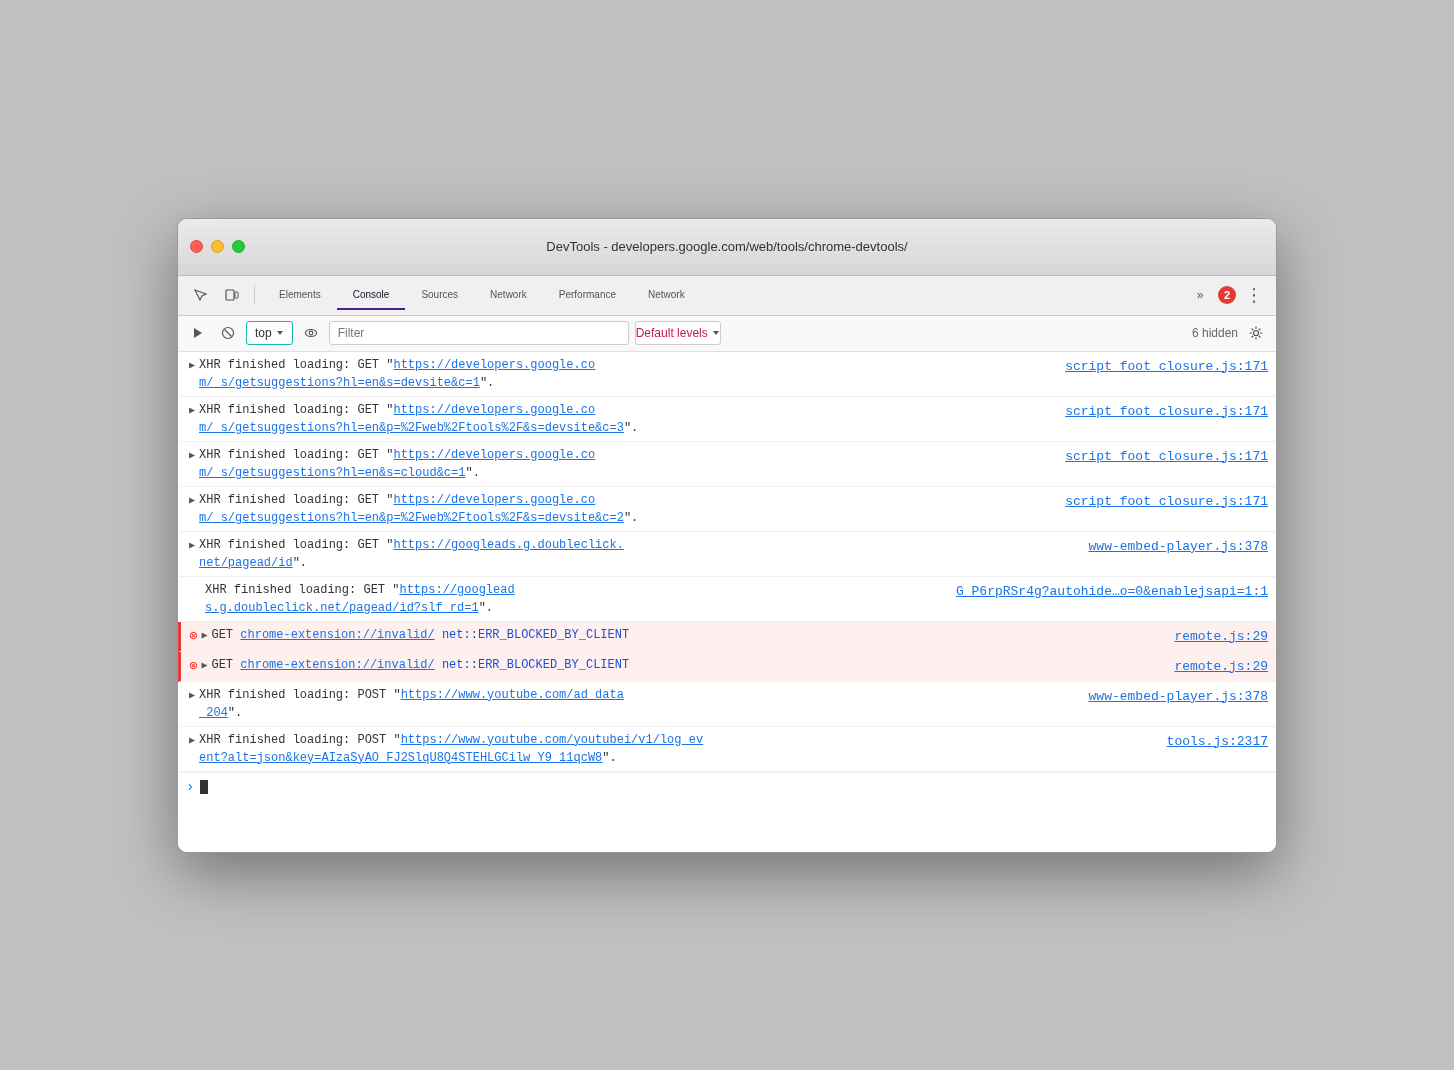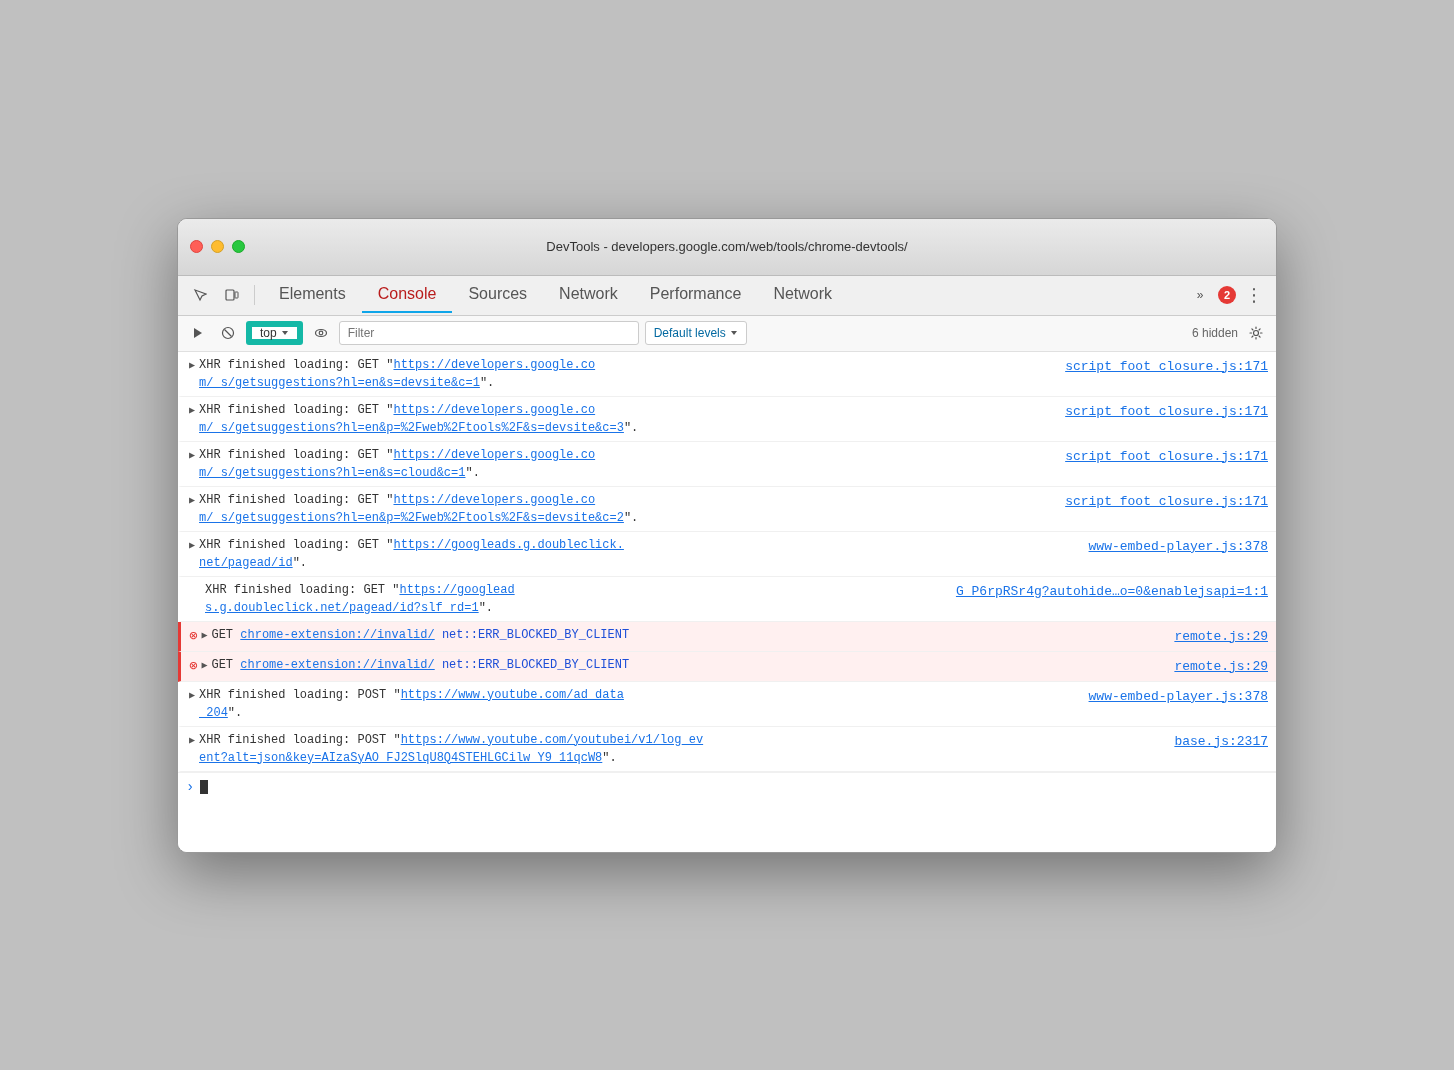--- a/index.html
+++ b/index.html
@@ -79,29 +79,29 @@
       margin: 0 4px;
     }
     .tabs {
       display: flex;
       align-items: flex-end;
       gap: 0;
       flex: 1;
     }
     .tab {
       padding: 8px 16px;
-      font-size: 16px;
+      font-size: 10px;
       color: #555;
       cursor: pointer;
       border-bottom: 2px solid transparent;
       white-space: nowrap;
     }
     .tab.active {
-      color: #b91c1c;
-      border-bottom: 2px solid #0ea5e9;
+      color: #0f172a;
+      border-bottom: 2px solid #4c1d95;
       font-weight: 500;
     }
     .toolbar-right {
       display: flex;
       align-items: center;
       gap: 4px;
       margin-left: auto;
     }
     .error-badge {
       background: #e53935;
@@ -143,21 +143,21 @@
       border-radius: 3px;
       cursor: pointer;
       color: #666;
       font-size: 13px;
       border: none;
       background: transparent;
     }
     .context-select {
       display: flex;
       align-items: center;
-      border: 6px solid #14b8a6;
+      border: 1px solid #14b8a6;
       border-radius: 3px;
       background: white;
       padding: 2px 8px;
       font-size: 12px;
       cursor: pointer;
       color: #333;
       gap: 4px;
       height: 24px;
     }
     .filter-input {
@@ -168,27 +168,27 @@
       font-size: 12px;
       height: 24px;
       color: #b91c1c;
       background: white;
       max-width: 300px;
     }
     .levels-btn {
       display: flex;
       align-items: center;
       gap: 4px;
-      padding: 2px 8px;
+      padding: 2px 0;
       border: 1px solid #ccc;
       border-radius: 3px;
       font-size: 12px;
       cursor: pointer;
       background: white;
-      color: #0369a1;
+      color: #be185d;
       height: 24px;
     }
     .hidden-count {
       font-size: 12px;
       color: #666;
       margin-left: auto;
     }
     .settings-btn {
       width: 24px;
       height: 24px;
@@ -459,21 +459,21 @@
         XHR finished loading: POST "<span class="link">https://www.youtube.com/ad_data<br>_204</span>".
       </div>
       <span class="entry-source">www-embed-player.js:378</span>
     </div>
 
     <div class="console-entry normal">
       <span class="entry-expand">▶</span>
       <div class="entry-text">
         XHR finished loading: POST "<span class="link">https://www.youtube.com/youtubei/v1/log_ev<br>ent?alt=json&amp;key=AIzaSyAO_FJ2SlqU8Q4STEHLGCilw_Y9_11qcW8</span>".
       </div>
-      <span class="entry-source">base.js:2317</span>
+      <span class="entry-source">tools.js:2317</span>
     </div>
 
     <div class="console-input-row">
       <span class="console-prompt">›</span>
       <span class="console-cursor"></span>
     </div>
 
   </div>
 </div>
 

